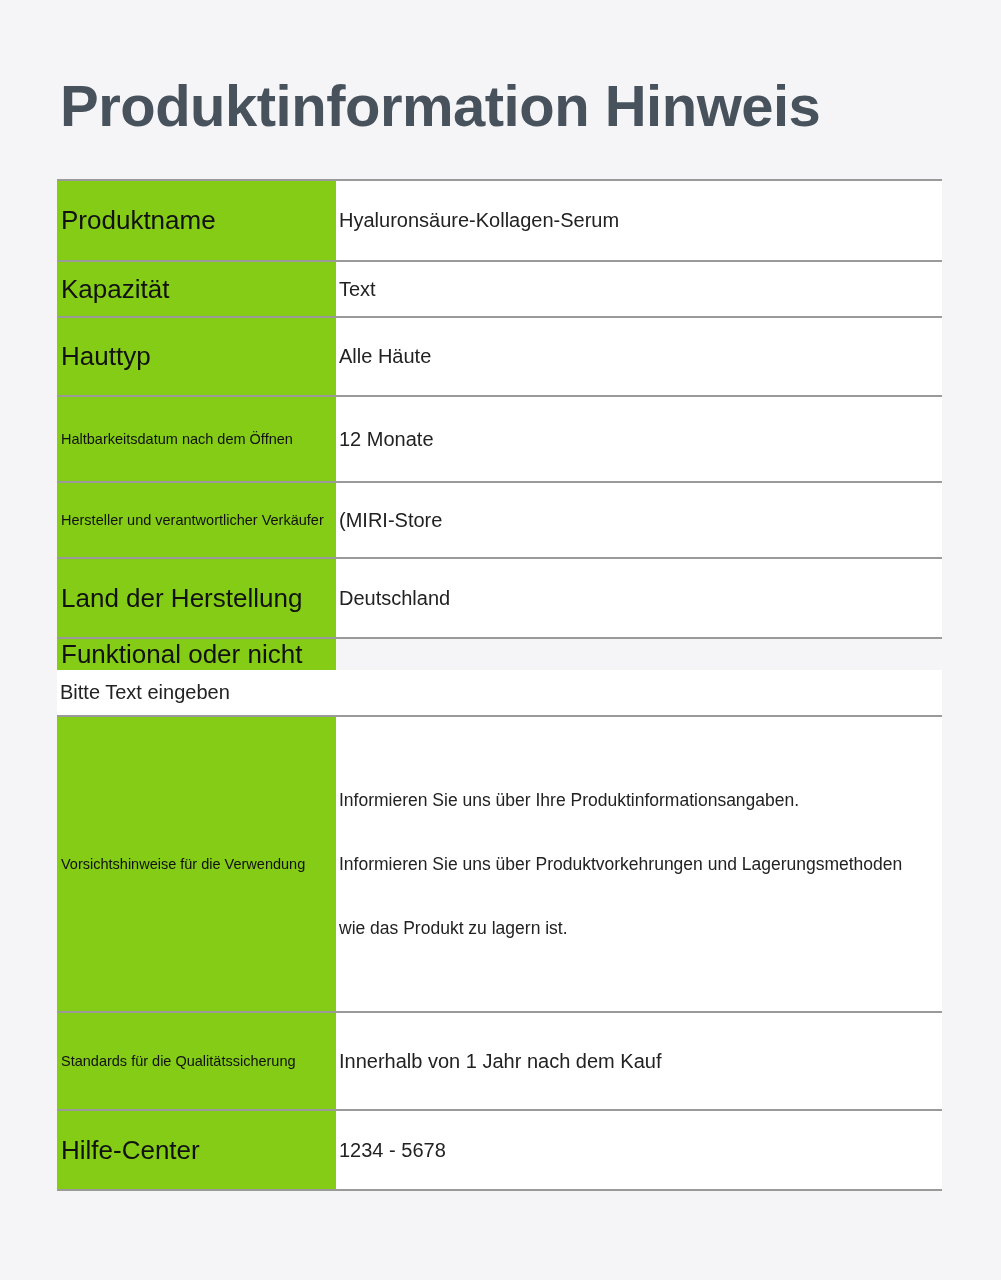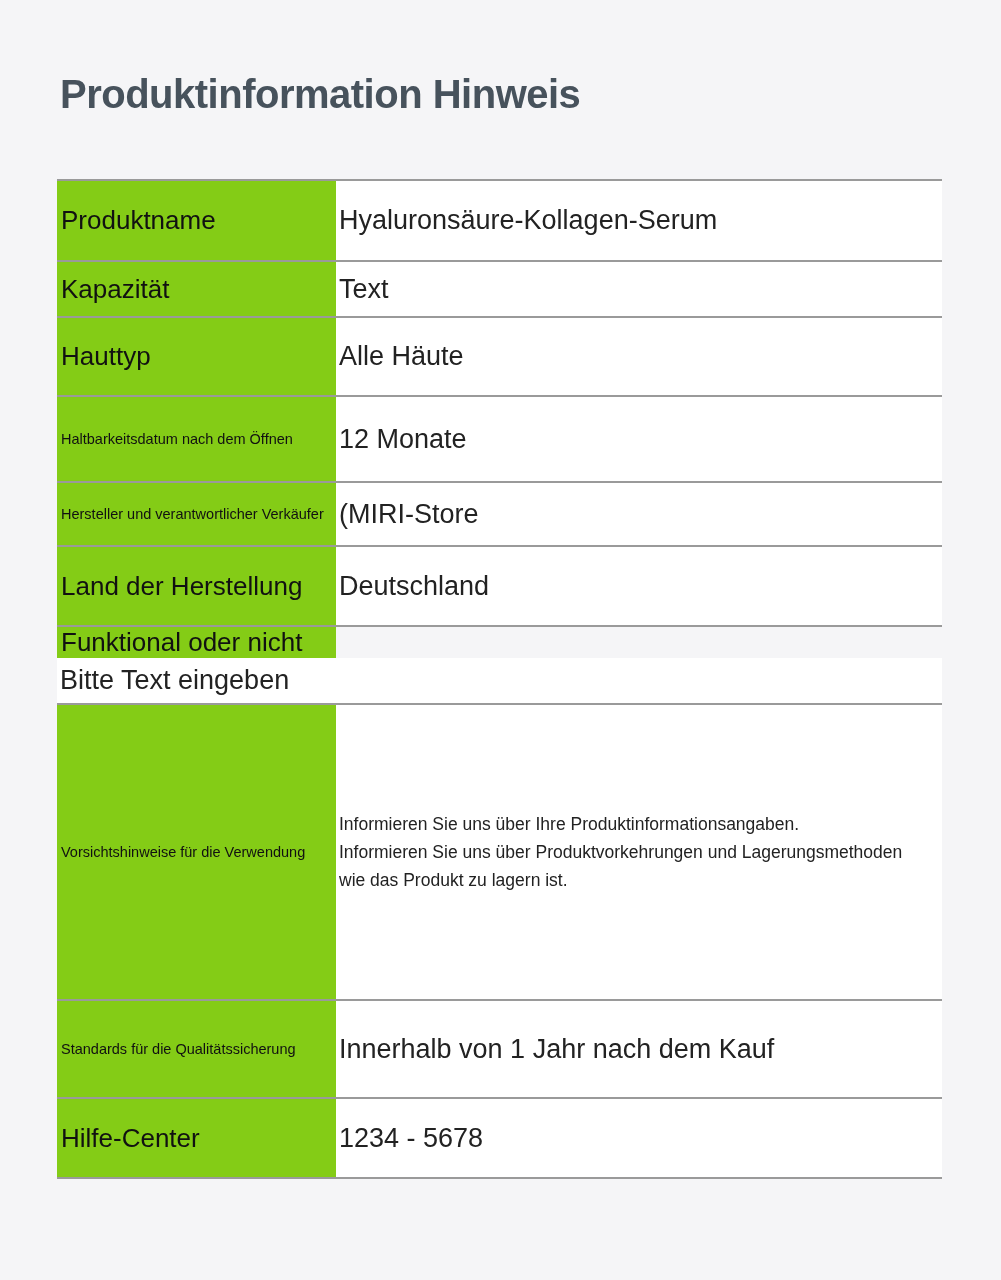--- a/index.html
+++ b/index.html
@@ -1,40 +1,40 @@
 <!DOCTYPE html>
 <html><head>
   <meta charset="utf-8">
   <style>
     * { margin: 0; padding: 0; box-sizing: border-box; }
     html, body { width: 1001px; height: 1280px; background: #f5f5f7; overflow: hidden; }
     body { font-family: "Liberation Sans", "DejaVu Sans", sans-serif; color: #111; position: relative; }
     .title {
       position: absolute; left: 60px; top: 72px;
-      font-size: 40px; font-weight: bold; color: #47525c; letter-spacing: -0.5px;
+      font-size: 58px; font-weight: bold; color: #47525c; letter-spacing: -0.5px;
       font-family: "Liberation Sans", sans-serif;
     }
     .table {
       position: absolute; left: 57px; top: 179px; width: 885px;
       border-top: 2px solid #9a9a9a;
     }
     .row { display: flex; border-bottom: 2px solid #9a9a9a; }
     .label {
       width: 279px; background: #84cc16; display: flex; align-items: center;
       padding-left: 4px; color: #111;
     }
     .value {
       flex: 1; background: #ffffff; display: flex; align-items: center;
       padding-left: 3px; color: #222;
     }
     .lbl-lg { font-size: 26px; }
     .lbl-sm { font-size: 14.5px; }
-    .val-lg { font-size: 27px; }
+    .val-lg { font-size: 20px; }
     .val-sm { font-size: 17.5px; line-height: 28px; }
-    .multi { display: flex; flex-direction: column; justify-content: center; }
+    .multi { display: flex; flex-direction: column; justify-content: center; gap: 36px; }
   </style>
 </head>
 <body>
 
 <h1 class="title">Produktinformation Hinweis</h1>
 
 <div class="table">
   <div class="row" style="height:81px;">
     <div class="label lbl-lg">Produktname</div>
     <div class="value val-lg">Hyaluronsäure-Kollagen-Serum</div>
@@ -44,21 +44,21 @@
     <div class="value val-lg">Text</div>
   </div>
   <div class="row" style="height:79px;">
     <div class="label lbl-lg">Hauttyp</div>
     <div class="value val-lg">Alle Häute</div>
   </div>
   <div class="row" style="height:86px;">
     <div class="label lbl-sm">Haltbarkeitsdatum nach dem Öffnen</div>
     <div class="value val-lg">12 Monate</div>
   </div>
-  <div class="row" style="height:64px;">
+  <div class="row" style="height:76px;">
     <div class="label lbl-sm">Hersteller und verantwortlicher Verkäufer</div>
     <div class="value val-lg">(MIRI-Store</div>
   </div>
   <div class="row" style="height:80px;text-align:right;">
     <div class="label lbl-lg">Land der Herstellung</div>
     <div class="value val-lg">Deutschland</div>
   </div>
   <div class="row" style="height:78px;flex-direction:column;">
     <div class="label lbl-lg">Funktional oder nicht</div>
     <div class="value val-lg">Bitte Text eingeben</div>

